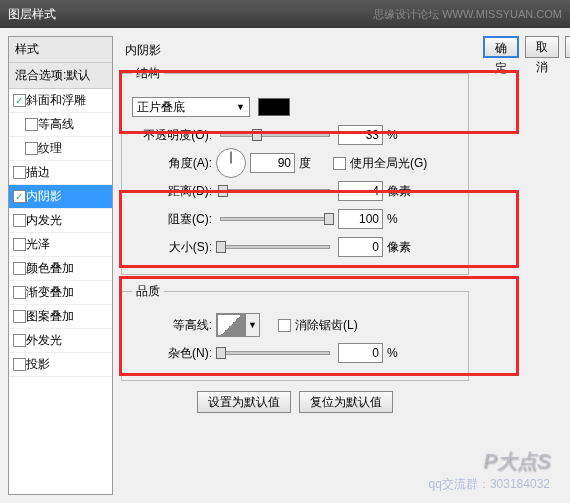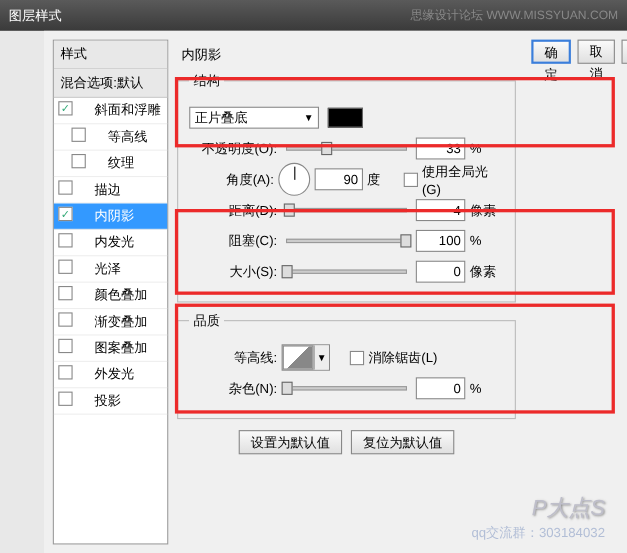--- a/index.html
+++ b/index.html
@@ -1,22 +1,22 @@
 <!DOCTYPE html>
 <html><head>
 <meta charset="utf-8">
 <style>
 * { box-sizing: border-box; margin: 0; padding: 0; font-family: "Microsoft YaHei", Arial, sans-serif; font-size: 12px; }
 body { background: #e8e8e8; width: 570px; height: 503px; overflow: hidden; position: relative; }
 .titlebar { background: linear-gradient(#5a5a5a, #3a3a3a); color: #fff; height: 28px; line-height: 28px; padding: 0 8px; display: flex; justify-content: space-between; }
 .titlebar .watermark { color: #888; font-size: 11px; }
-.dialog-body { display: flex; padding: 8px; height: 475px; background: #f0f0f0; margin-left: 40px; }
+.dialog-body { display: flex; padding: 8px; height: 475px; background: #f0f0f0; }
 .left-panel { width: 105px; border: 1px solid #999; background: #fff; }
 .left-panel .hdr { background: #e8e8e8; padding: 4px 6px; border-bottom: 1px solid #ccc; }
-.style-list .row { display: flex; align-items: flex-start; padding: 3px 4px; gap: 20px; border-bottom: 1px solid #eee; }
+.style-list .row { display: flex; align-items: center; padding: 3px 4px; gap: 0; border-bottom: 1px solid #eee; }
 .style-list .row.selected { background: #3399ff; color: #fff; }
 .cb { width: 13px; height: 13px; border: 1px solid #888; background: #fff; display: inline-flex; align-items: center; justify-content: center; font-size: 10px; color: #3a7; flex-shrink: 0; }
 .cb.checked::after { content: "✓"; }
 .mid-panel { flex: 1; padding: 4px 8px; position: relative; }
 .mid-title { padding: 2px 0 6px 4px; }
 fieldset { border: 1px solid #bbb; padding: 8px 10px 10px 10px; margin-bottom: 8px; position: relative; }
 legend { padding: 0 4px; }
 .form-row { display: flex; align-items: center; gap: 4px; margin: 6px 0; height: 22px; }
 .form-row .lbl { width: 80px; text-align: right; }
 .dropdown { border: 1px solid #888; background: #fff; height: 20px; display: flex; align-items: center; justify-content: space-between; padding: 0 4px; width: 118px; }

